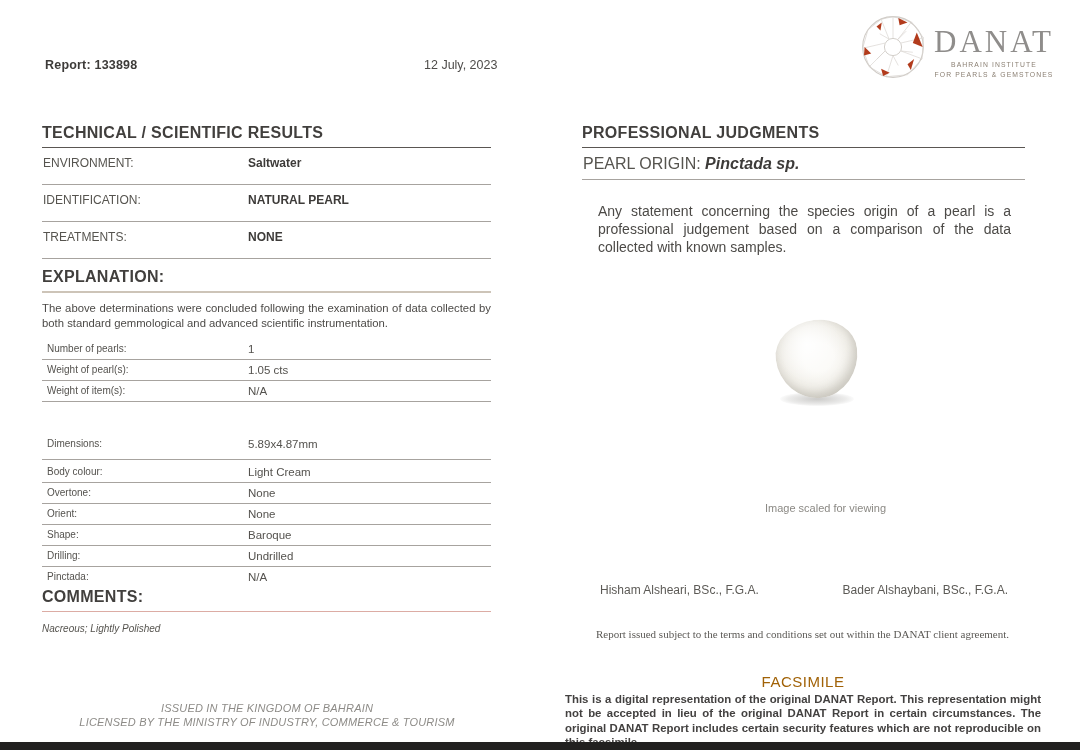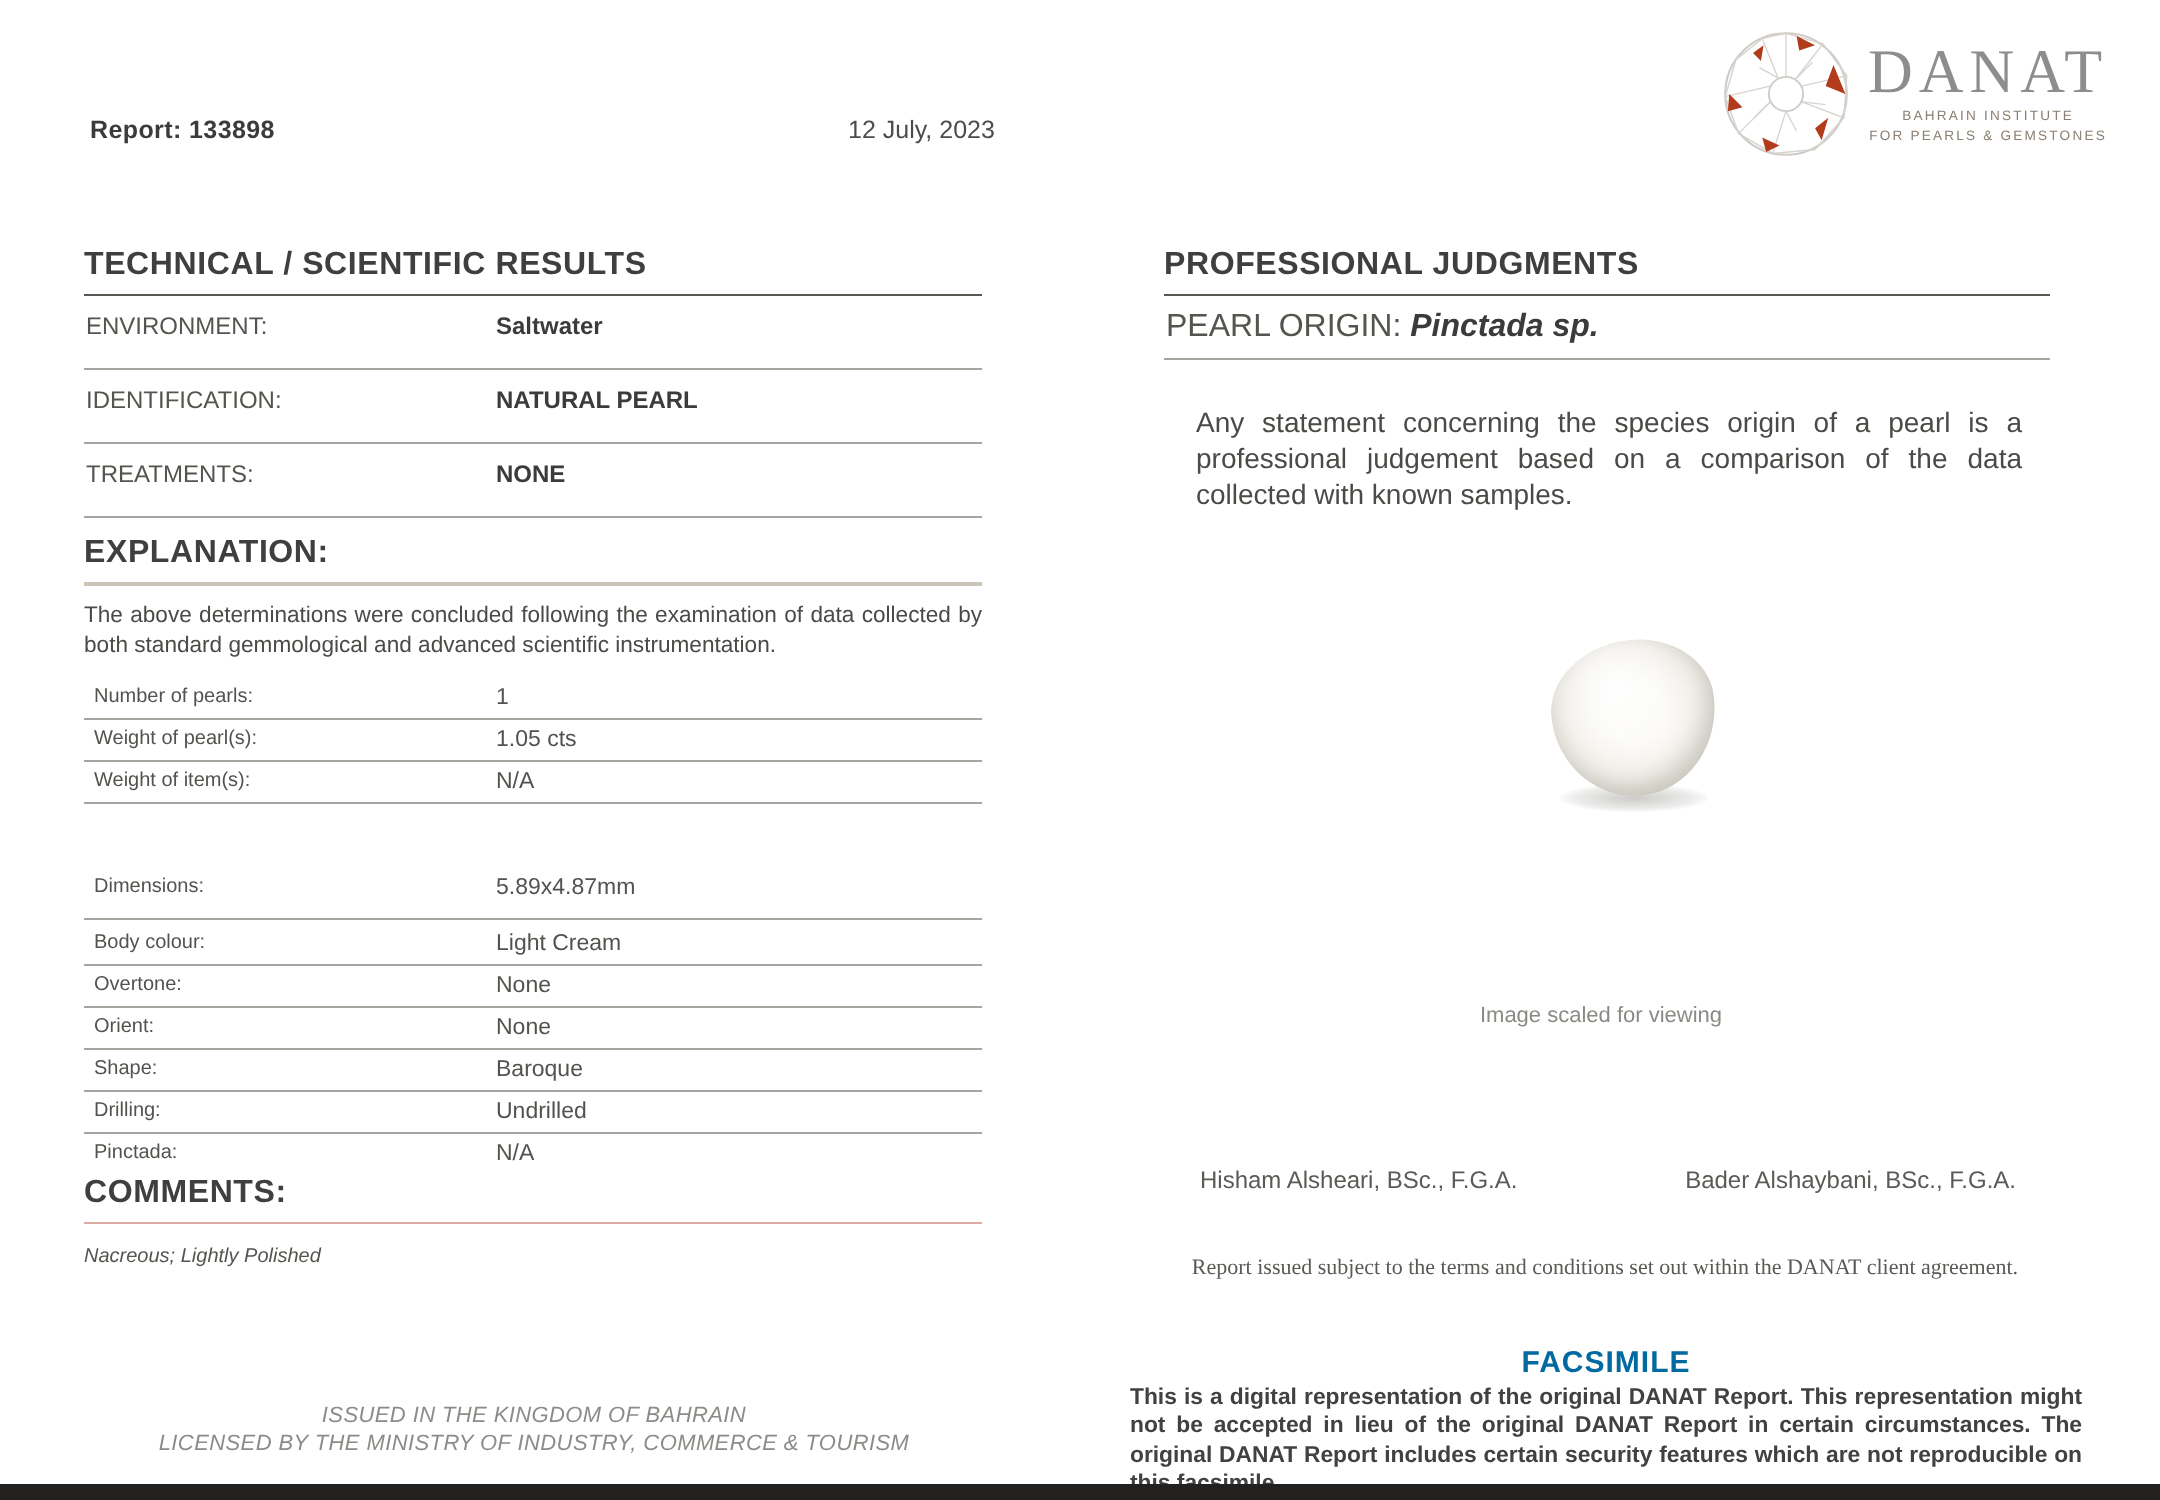--- a/index.html
+++ b/index.html
@@ -3,21 +3,21 @@
 <meta charset="utf-8">
 <style>
   * { margin:0; padding:0; box-sizing:border-box; }
   html,body { width:1080px; height:750px; background:#ffffff; overflow:hidden;
               font-family:"Liberation Sans", sans-serif; color:#4a4846; }
   .page { position:relative; width:1080px; height:750px; background:#fff; }
 
   
   .report-no { position:absolute; left:45px; top:58px; font-size:12.5px; font-weight:bold; color:#3d3b39; letter-spacing:.2px; }
   .report-date { position:absolute; left:424px; top:58px; font-size:12.5px; color:#4e4c4a; }
-  .logo { position:absolute; left:860px; top:14px; display:flex; align-items:center; gap:8px; }
+  .logo { position:absolute; left:860px; top:14px; display:flex; align-items:flex-end; gap:8px; }
   .logo svg { width:66px; height:66px; }
   .logo-text { text-align:center; }
   .logo-name { font-family:"Liberation Serif", serif; font-size:31px; color:#8f8d8b; letter-spacing:3px; line-height:1; }
   .logo-sub { font-size:6.8px; color:#8a7f72; letter-spacing:1.1px; margin-top:3px; line-height:1.5; }
 
   
   .sec-title { font-size:16px; font-weight:bold; color:#413f3d; letter-spacing:.3px; padding-bottom:5px; }
   .rule-dark { border-bottom:1.6px solid #5a5652; }
   .rule-tan  { border-bottom:2px solid #cdc4b8; }
   .rule-rose { border-bottom:1.6px solid #dcaca4; }
@@ -58,31 +58,31 @@
   .pearl-shadow { position:absolute; left:10px; top:76px; width:74px; height:14px; border-radius:50%;
                   background:radial-gradient(ellipse at center, rgba(70,68,62,.28) 0%, rgba(70,68,62,.10) 55%, rgba(0,0,0,0) 75%); }
   .pearl { position:absolute; left:6px; top:4px; width:82px; height:78px;
            border-radius:52% 48% 50% 50% / 44% 42% 58% 56%;
            transform:rotate(-7deg);
            background:
              radial-gradient(ellipse at 40% 30%, rgba(255,255,255,.95) 0%, rgba(255,255,255,0) 48%),
              radial-gradient(ellipse at 52% 48%, #fbfaf7 25%, #f1efe9 55%, #e0ddd5 82%, #ccc9bf 100%);
            box-shadow: inset -4px -6px 10px rgba(120,115,105,.25); }
 
-  .img-caption { position:absolute; left:579px; top:502px; width:443px; text-align:center;
+  .img-caption { position:absolute; left:604px; top:502px; width:443px; text-align:center;
                  font-size:11px; color:#8b8984; }
 
   .signatures { position:absolute; left:600px; top:583px; width:408px; display:flex; justify-content:space-between;
                 font-size:12px; color:#5c5a56; }
 
   .terms { position:absolute; left:565px; top:628px; width:475px; text-align:center;
            font-family:"Liberation Serif", serif; font-size:11px; color:#5b5955; }
 
   .facsimile { position:absolute; left:565px; top:673px; width:476px; }
-  .facs-title { text-align:center; font-size:15px; font-weight:bold; color:#0369a1; letter-spacing:.5px; }
+  .facs-title { text-align:center; font-size:15px; font-weight:normal; color:#a16207; letter-spacing:.5px; }
   .facs-text { margin-top:2px; font-size:11.4px; font-weight:bold; line-height:1.27; text-align:justify; color:#434140; }
 
   .bottom-bar { position:absolute; left:0; bottom:0; width:1080px; height:8px; background:#222120; }
 </style>
 </head>
 <body>
 
 <div class="page">
 
   <div class="report-no">Report: 133898</div>

